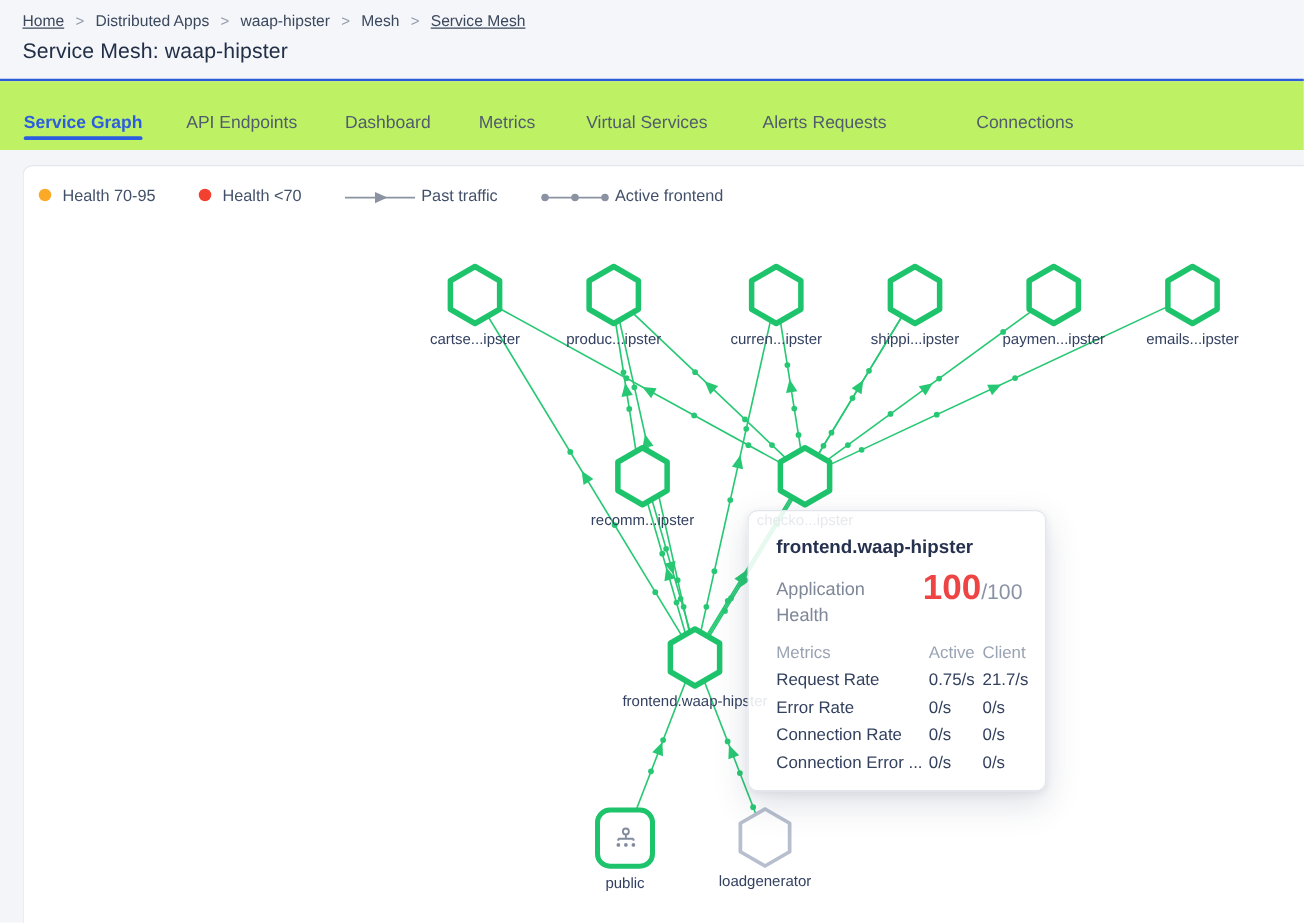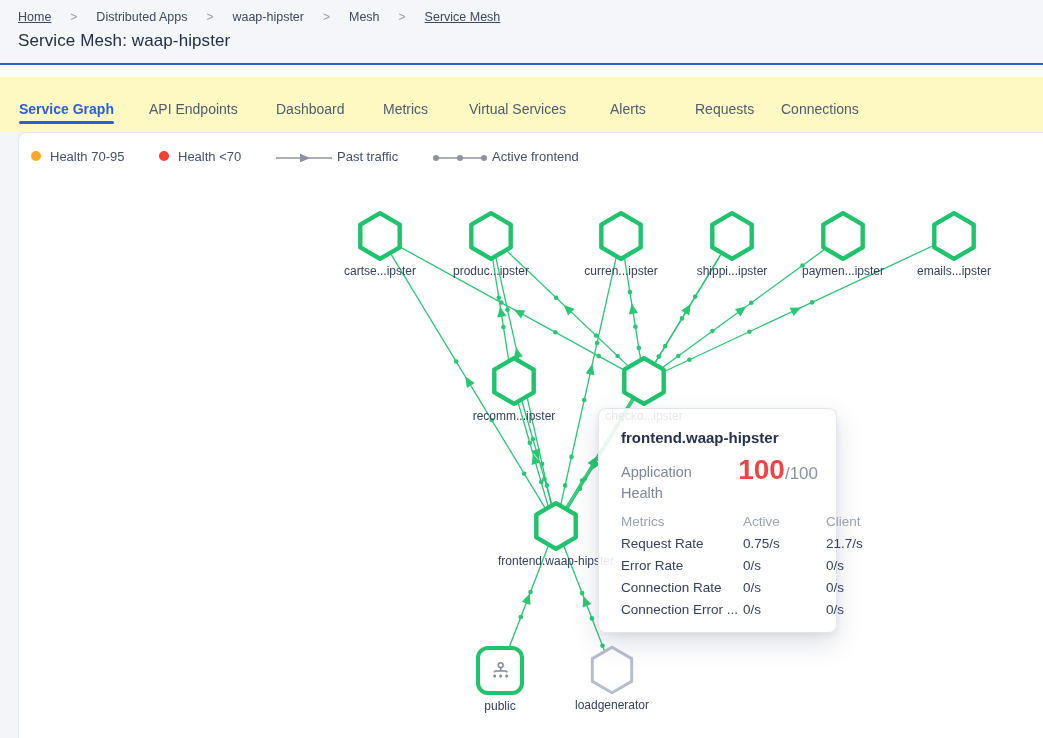--- a/index.html
+++ b/index.html
@@ -1,39 +1,39 @@
 <!DOCTYPE html>
 <html><head><meta charset="utf-8">
 <style>
 * { margin:0; padding:0; box-sizing:border-box; }
 html,body { width:1043px; height:738px; overflow:hidden; font-family:"Liberation Sans",sans-serif; background:#fff; }
 .hdr { position:absolute; left:0; top:0; width:1043px; height:64.5px; background:#f4f6f9; border-bottom:2.5px solid #2e5bd8; }
-.crumbs { position:absolute; left:18px; top:10px; font-size:12.5px; color:#3c485e; display:flex; align-items:center;gap:10px; }
+.crumbs { position:absolute; left:18px; top:10px; font-size:12.5px; color:#3c485e; display:flex; align-items:center; }
 .crumbs .sep { color:#939cab; margin:0 9px; font-size:12px; }
 .crumbs .u { text-decoration:underline; }
 .title { position:absolute; left:18px; top:31px; font-size:17px; font-weight:500; color:#222f47; letter-spacing:.1px; }
-.tabs { position:absolute; left:0; top:64.5px; width:1043px; height:55.5px; background:#fef9c3;margin-top:12px; }
+.tabs { position:absolute; left:0; top:64.5px; width:1043px; height:55.5px; background:#bef264; }
 .tab { position:absolute; top:0; height:55.5px; display:flex; align-items:center; padding-top:9px; font-size:14px; color:#505b6d; }
 .tab.active { color:#2c5ce0; font-weight:bold; }
 .tab.active::after { content:""; position:absolute; left:0; right:0; bottom:8.5px; height:2.5px; background:#2c5ce0; border-radius:2px; }
 .pagebg { position:absolute; left:0; top:120px; width:1043px; height:618px; background:#f3f5f8; }
 .panel { position:absolute; left:18px; top:132px; width:1026px; height:607px; background:#fff; border:1px solid #e3e7ee; border-right:none; border-bottom:none; border-top-left-radius:8px; }
 .legend { position:absolute; left:0; top:144px; width:1043px; height:24px; font-size:13px; color:#42506a; }
 .legend span.lab { position:absolute; top:4.5px; }
 .dot { position:absolute; top:7px; width:10px; height:10px; border-radius:50%; }
 .tip { position:absolute; left:598px; top:408px; width:239px; height:225px; background:rgba(255,255,255,0.88); border:1px solid rgba(223,227,234,.9); border-radius:8px; box-shadow:0 10px 26px rgba(55,68,100,.17), 0 2px 6px rgba(55,68,100,.08); }
 .tip .t { position:absolute; left:22px; top:20px; font-size:15px; font-weight:bold; color:#25314e; }
 .tip .ah { position:absolute; left:22px; top:53px; font-size:14.5px; color:#7e8798; line-height:21px; width:110px; }
 .tip .score { position:absolute; right:18px; top:45px; }
 .tip .score b { font-size:28px; font-weight:bold; color:#ef4444; }
 .tip .score span { font-size:17px; color:#8a92a4; }
 .tbl { position:absolute; left:22px; top:105px; font-size:13.5px; color:#33415e; }
 .tbl .r { position:absolute; left:0; white-space:nowrap; }
 .tbl .c1 { position:absolute; left:122px; white-space:nowrap; }
-.tbl .c2 { position:absolute; left:165px; white-space:nowrap;margin-left:40px; }
+.tbl .c2 { position:absolute; left:165px; white-space:nowrap; }
 .gray { color:#9aa3b3; }
 </style></head>
 <body>
 <div class="pagebg"></div>
 <div class="panel"></div>
 <div class="hdr">
   <div class="crumbs">
       <span class="u">Home</span>
       <span class="sep">&gt;</span>
       <span>Distributed Apps</span>
@@ -46,21 +46,21 @@
     </div>
   <div class="title">Service Mesh: waap-hipster</div>
 </div>
 <div class="tabs">
   <div class="tab active" style="left:19px">Service Graph</div>
   <div class="tab" style="left:149px">API Endpoints</div>
   <div class="tab" style="left:276px">Dashboard</div>
   <div class="tab" style="left:383px">Metrics</div>
   <div class="tab" style="left:469px">Virtual Services</div>
   <div class="tab" style="left:610px">Alerts</div>
-  <div class="tab" style="left:695px">Requests</div>
+  <div class="tab" style="left:650px">Requests</div>
   <div class="tab" style="left:781px">Connections</div>
 </div>
 <div class="legend">
   <span class="dot" style="left:31px;background:#fbaa27"></span>
     <span class="lab" style="left:50px">Health 70-95</span>
   <span class="dot" style="left:159px;background:#f3402f"></span>
     <span class="lab" style="left:178px">Health &lt;70</span>
   <svg style="position:absolute;left:276px;top:9px" width="56" height="10">
       <line x1="0" y1="5" x2="56" y2="5" stroke="#8b93a3" stroke-width="1.4"></line>
       <polygon points="34,5 24,0.5 24,9.5" fill="#8b93a3"></polygon>

